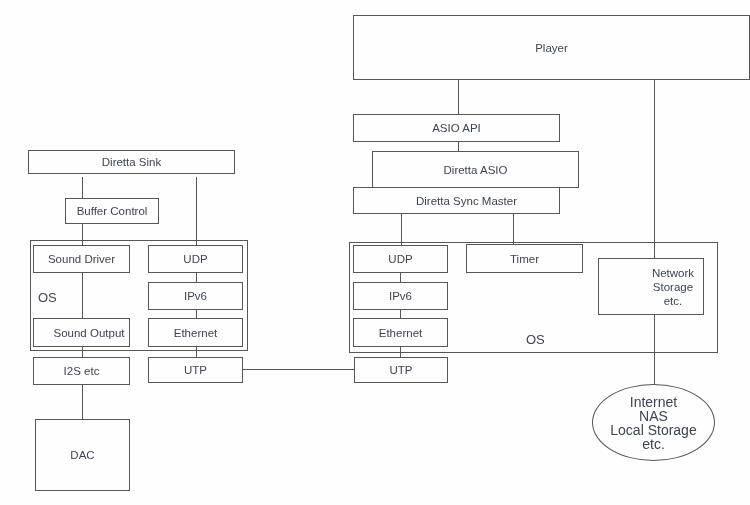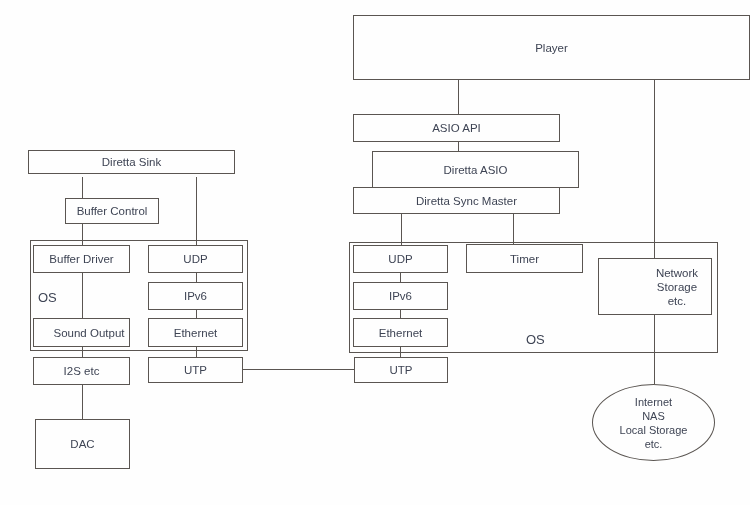--- a/index.html
+++ b/index.html
@@ -53,21 +53,21 @@
     z-index: 0;
   }
   .vline { width: 1px; }
   .hline { height: 1px; }
   .ellipse {
     position: absolute;
     border: 1px solid var(--line);
     border-radius: 50%;
     background: var(--background);
     color: var(--text);
-    font-size: 11px;
+    font-size: 14px;
     display: flex;
     align-items: center;
     justify-content: center;
     text-align: center;
     white-space: pre-line;
     line-height: 14px;
     box-sizing: border-box;
     z-index: 2;
   }
 
@@ -75,32 +75,32 @@
   .b-sink      { left: 28px;  top: 150px; width: 207px; height: 24px; }
   .b-bufctl    { left: 36px;  top: 198px; width: 94px;  height: 26px; margin-left: 29px; }
   .c-left-os   { left: 30px;  top: 240px; width: 218px; height: 111px; }
   .b-bufdrv    { left: 33px;  top: 245px; width: 97px;  height: 28px; }
   .b-udp-l     { left: 148px; top: 245px; width: 95px;  height: 28px; }
   .b-ipv6-l    { left: 148px; top: 282px; width: 95px;  height: 28px; }
   .b-sndout    { left: 33px;  top: 318px; width: 97px;  height: 29px; padding-left: 15px; }
   .b-eth-l     { left: 148px; top: 318px; width: 95px;  height: 29px; }
   .b-i2s       { left: 33px;  top: 357px; width: 97px;  height: 28px; text-align: right; }
   .b-utp-l     { left: 148px; top: 357px; width: 95px;  height: 26px; }
-  .b-dac       { left: 35px;  top: 419px; width: 95px;  height: 50px; }
+  .b-dac       { left: 35px;  top: 419px; width: 95px;  height: 72px; }
   .os-label-l  { left: 38px;  top: 290px; }
 
   
   .b-player    { left: 353px; top: 15px;  width: 397px; height: 65px; }
   .b-asio      { left: 353px; top: 114px; width: 207px; height: 28px; text-align: center; }
   .b-dasio     { left: 372px; top: 151px; width: 207px; height: 37px; }
   .b-dsync     { left: 353px; top: 187px; width: 207px; height: 27px; padding-left: 20px; }
   .c-right-os  { left: 349px; top: 242px; width: 369px; height: 111px; }
   .b-udp-r     { left: 353px; top: 245px; width: 95px;  height: 28px; }
   .b-timer     { left: 466px; top: 244px; width: 117px;  height: 29px; }
-  .b-netstore  { left: 598px; top: 258px; width: 114px; height: 57px; padding-left: 44px; }
+  .b-netstore  { left: 598px; top: 258px; width: 106px; height: 57px; padding-left: 44px; }
   .b-ipv6-r    { left: 353px; top: 282px; width: 95px;  height: 28px; }
   .b-eth-r     { left: 353px; top: 318px; width: 95px;  height: 29px; }
   .b-utp-r     { left: 354px; top: 357px; width: 94px;  height: 26px; }
   .os-label-r  { left: 526px; top: 332px; }
   .e-cloud     { left: 592px; top: 384px; width: 123px; height: 77px; }
 </style>
 </head>
 <body>
 
 <div class="canvas">
@@ -122,21 +122,21 @@
   <div class="vline" style="left:654px; top:315px; height:69px;"></div>
   <div class="vline" style="left:400px; top:273px; height:9px;"></div>
   <div class="vline" style="left:400px; top:310px; height:8px;"></div>
   <div class="vline" style="left:400px; top:347px; height:10px;"></div>
   <div class="hline" style="left:243px; top:369px; width:111px;"></div>
 
   <div class="box b-sink">Diretta Sink</div>
   <div class="box b-bufctl">Buffer Control</div>
   <div class="container-box c-left-os"></div>
   <div class="os-label os-label-l">OS</div>
-  <div class="box b-bufdrv">Buffer Driver</div>
+  <div class="box b-bufdrv">Sound Driver</div>
   <div class="box b-udp-l">UDP</div>
   <div class="box b-ipv6-l">IPv6</div>
   <div class="box b-sndout">Sound Output</div>
   <div class="box b-eth-l">Ethernet</div>
   <div class="box b-i2s">I2S etc</div>
   <div class="box b-utp-l">UTP</div>
   <div class="box b-dac">DAC</div>
 
   <div class="box b-player">Player</div>
   <div class="box b-asio">ASIO API</div>

